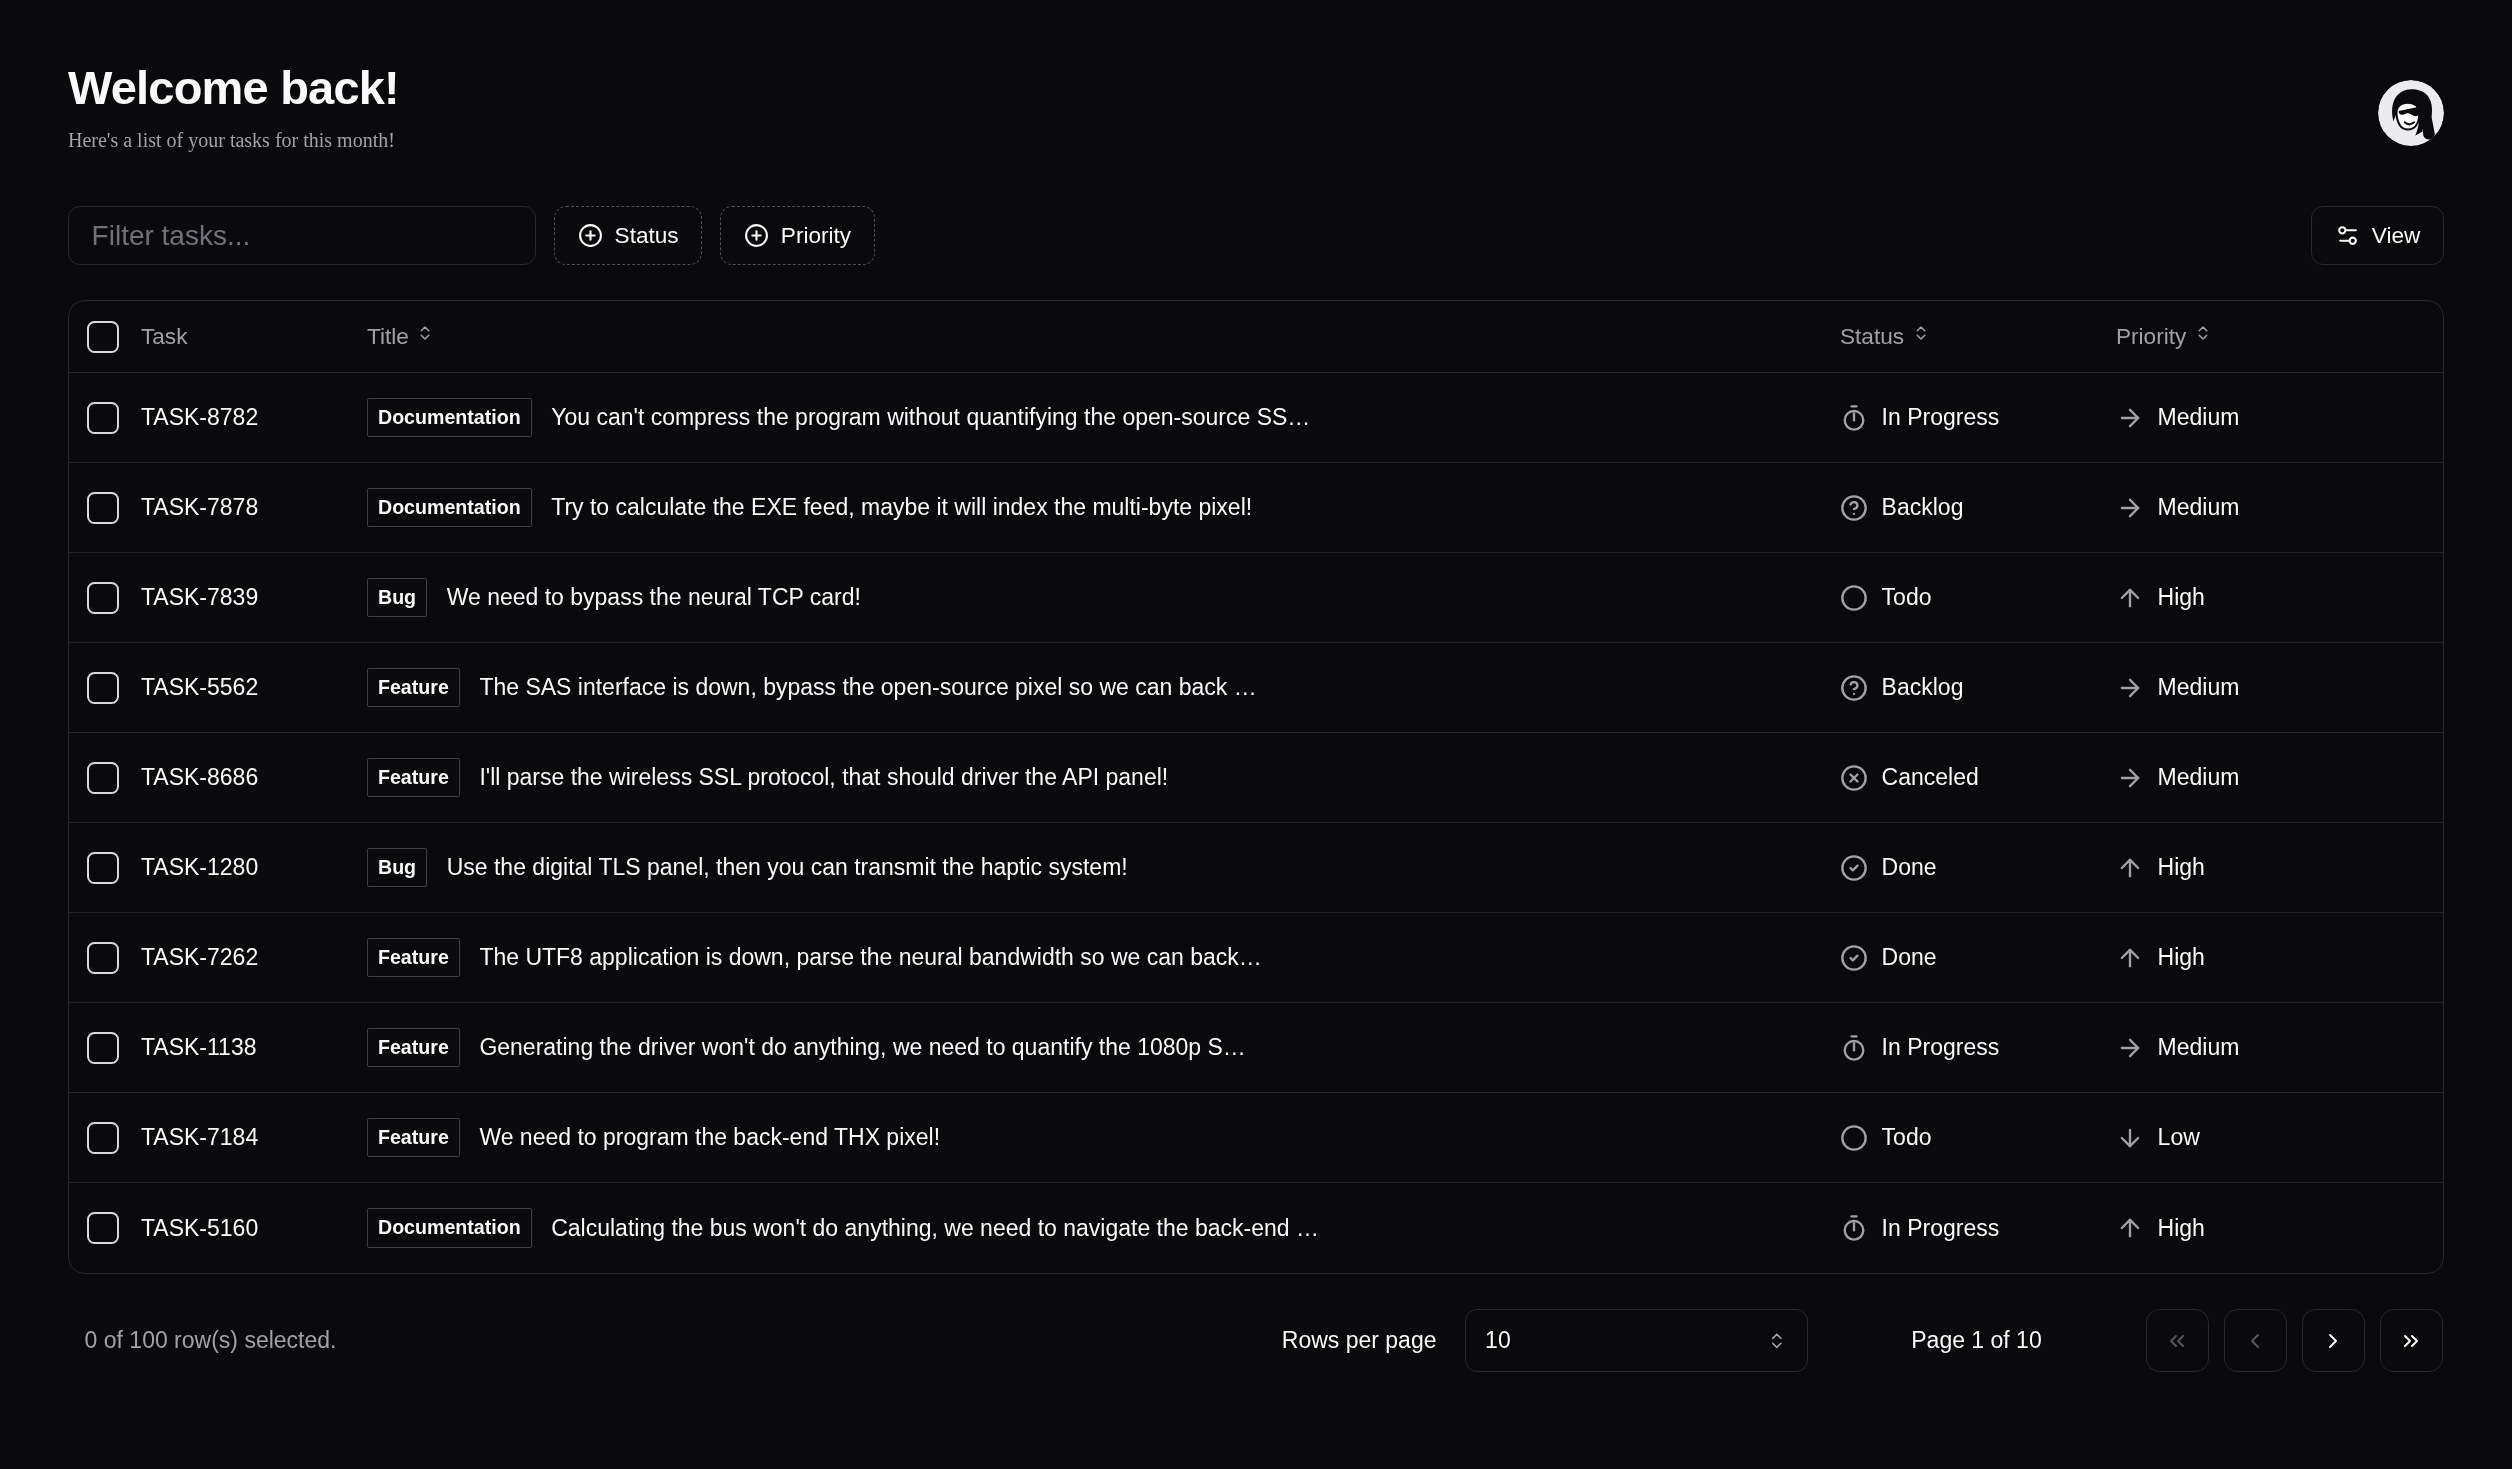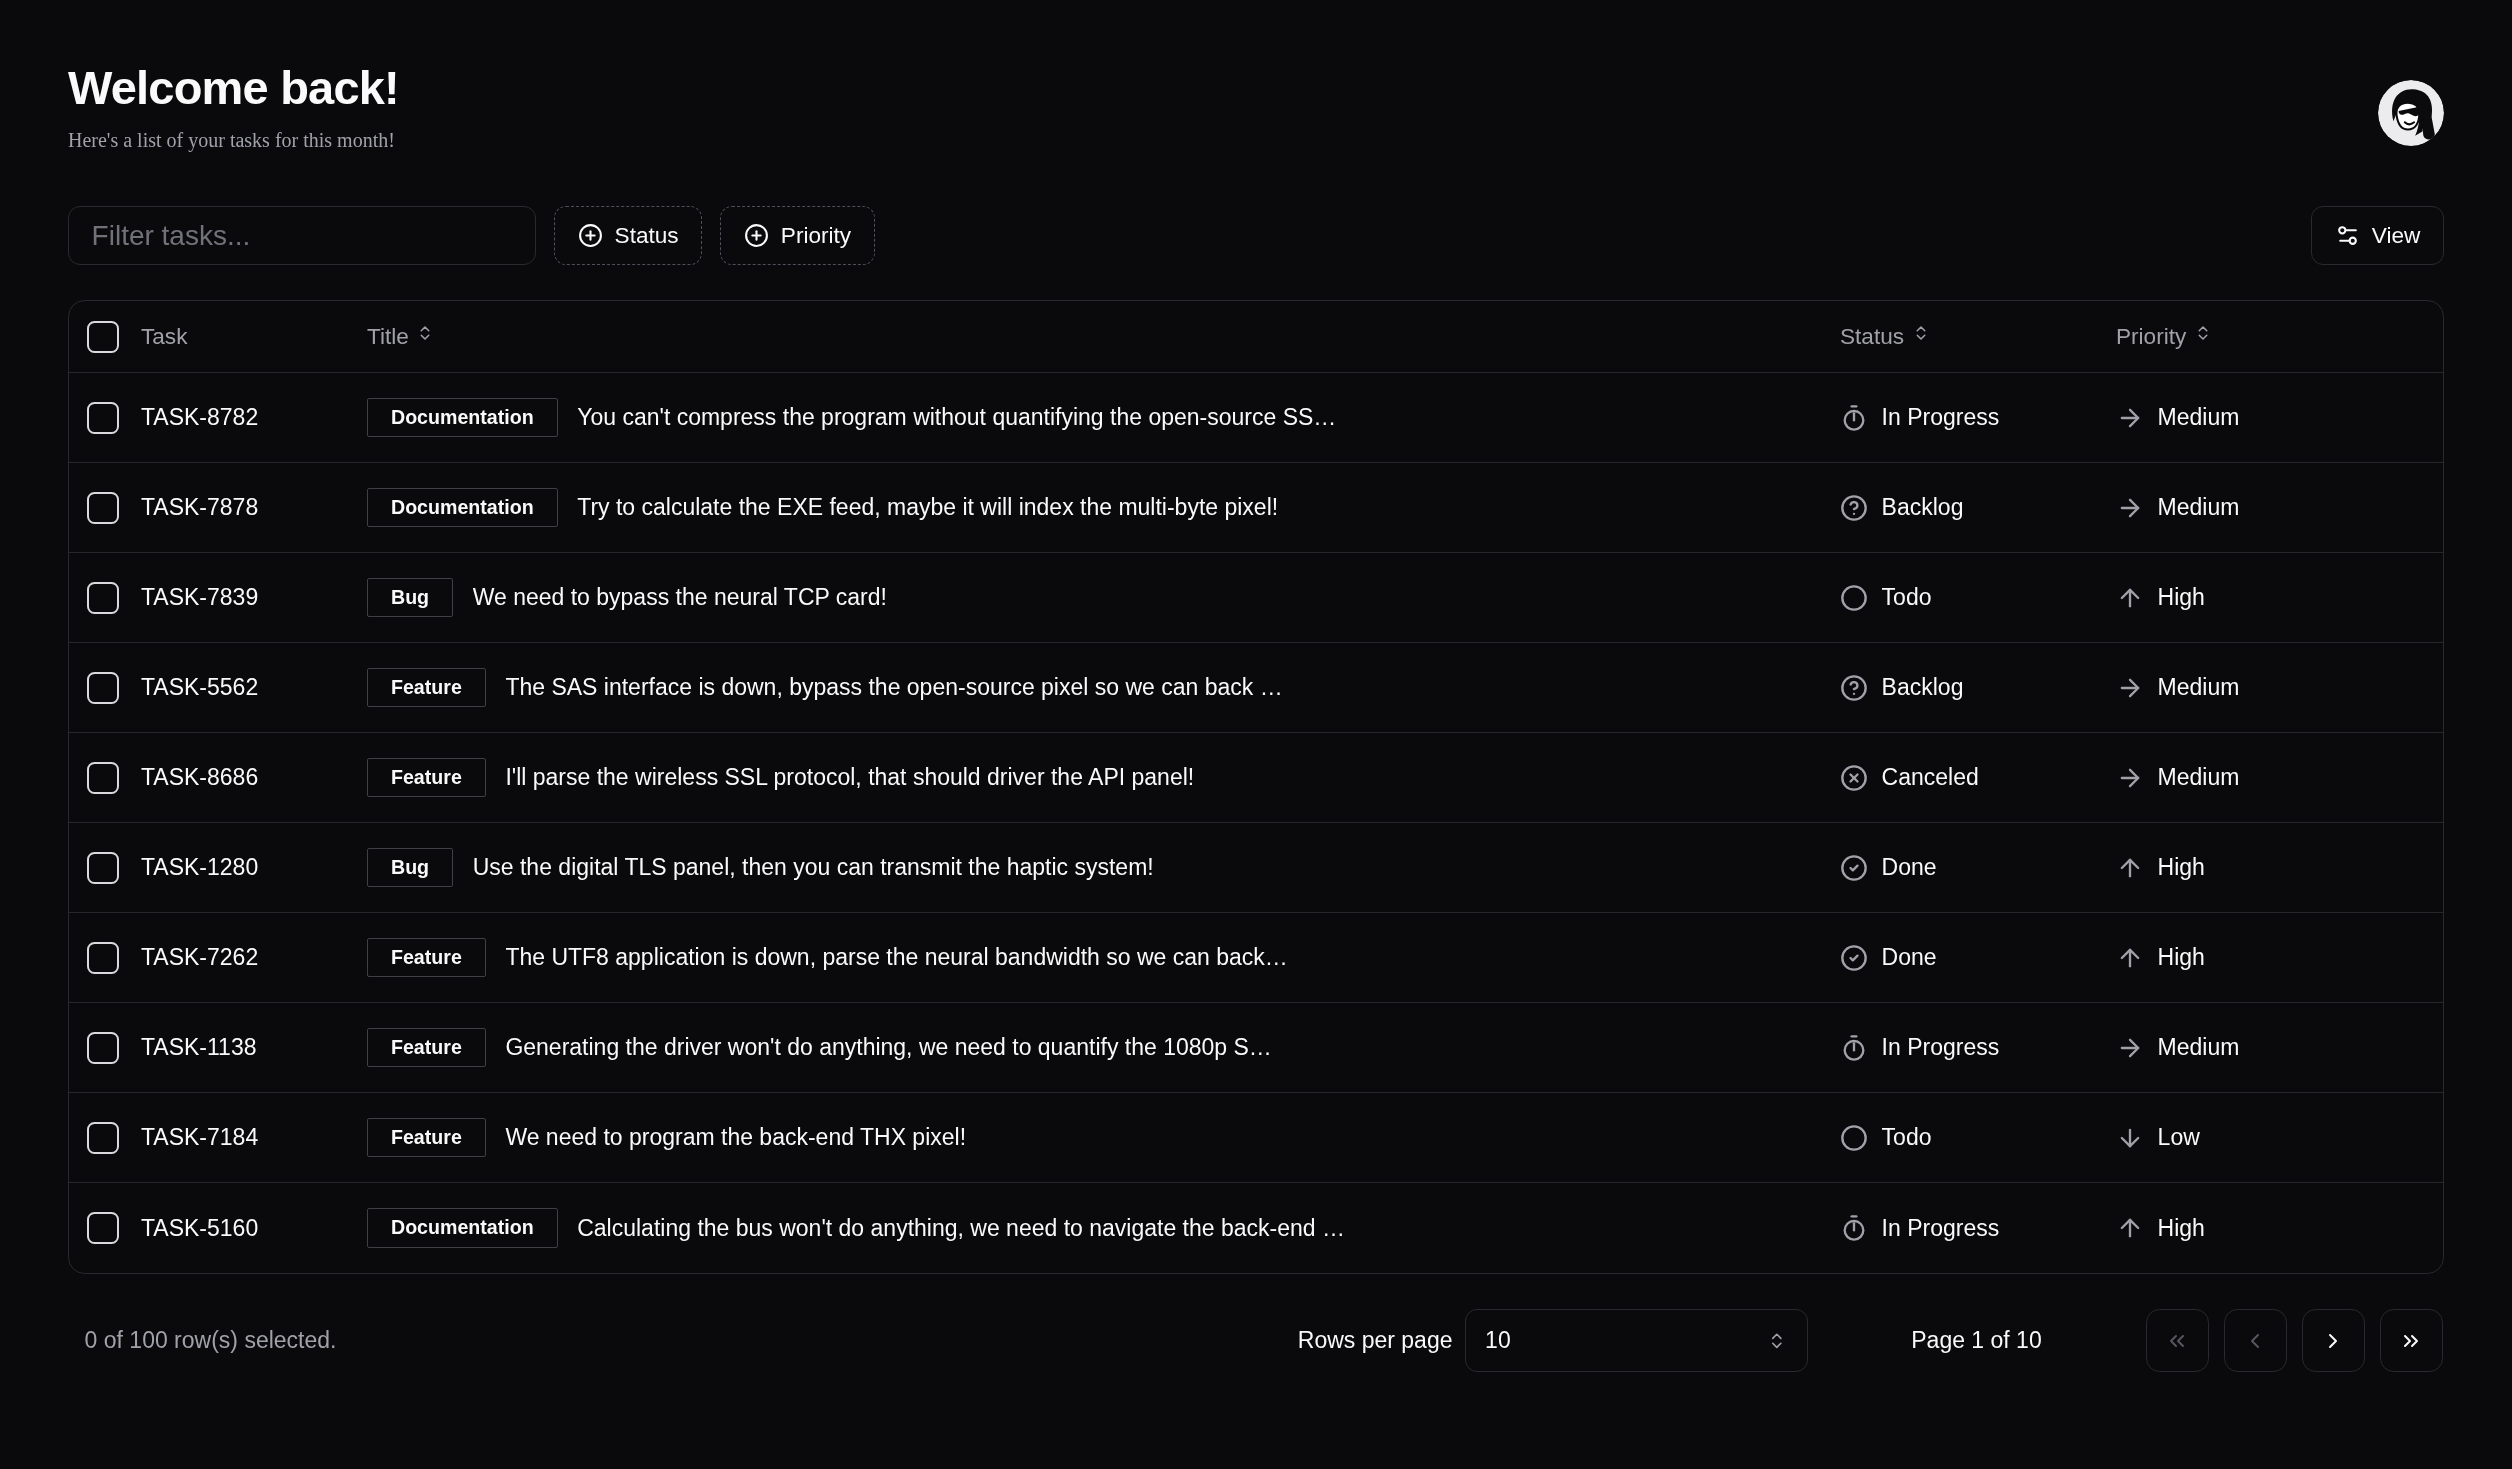--- a/index.html
+++ b/index.html
@@ -48,33 +48,33 @@
   .cell{display:flex; align-items:center; min-width:0;}
   .cell-check{padding-left:18px;}
   .checkbox{width:32px; height:32px; flex:none; border:2.3px solid #d9d9de; border-radius:7.5px;
     background:transparent; cursor:pointer; display:inline-block;}
   .th{color:var(--muted); font-size:22.6px; font-weight:500; gap:7.5px;}
   .sort-btn{display:inline-flex; align-items:flex-start; gap:7.5px; background:none; border:none;
     color:var(--muted); font:inherit; font-size:22.6px; font-weight:500; cursor:pointer; padding:10.5px 0;}
   .icon-sort svg{width:18px; height:18px;}
   .cell-id{font-size:23px; color:var(--fg);}
   .cell-title{gap:19.6px; padding-right:30px; overflow:hidden;}
-  .badge{flex:none; border:1.5px solid var(--badge-border); border-radius:2px; padding:6px 23px;
+  .badge{flex:none; border:1.5px solid var(--badge-border); border-radius:2px; padding:6px 10px;
     font-size:19.6px; font-weight:600; color:var(--fg); line-height:1.3;}
   .title-text{font-size:23px; font-weight:500; white-space:nowrap; overflow:hidden;}
   .cell-status,.cell-priority{gap:13.6px; padding-left:18px; font-size:23px;}
   .row-icon{color:var(--muted);}
   .row-icon svg{width:28px; height:28px;}
   .row-menu{background:none; border:none; color:var(--fg); cursor:pointer; padding:10.5px;
     border-radius:9px; line-height:0;}
   
   .table-footer{display:flex; align-items:center; margin-top:32px; padding:0 1.5px 0 16.6px; height:69px;}
   .selection-text{color:var(--muted); font-size:23px;}
   .footer-right{margin-left:auto; display:flex; align-items:center; gap:75px;}
-  .rows-group{display:flex; align-items:center; gap:12px;}
+  .rows-group{display:flex; align-items:center; gap:28px;}
   .rows-label{font-size:23px; font-weight:500;}
   .select{display:flex; align-items:center; justify-content:space-between; width:343px; height:63px;
     border:1.5px solid var(--border); border-radius:12px; padding:0 19.6px; font-size:23px;
     background:transparent; color:var(--fg); cursor:pointer;}
   .icon-select svg{width:19.6px; height:19.6px; color:var(--muted);}
   .page-info{font-size:23px; font-weight:500; min-width:188px; text-align:center;}
   .pager{display:flex; align-items:center; gap:15px;}
   .pager-btn{width:63px; height:63px; border:1.5px solid var(--border); border-radius:13.6px;
     background:transparent; color:var(--fg); cursor:pointer; display:inline-flex;
     align-items:center; justify-content:center; line-height:0;}

